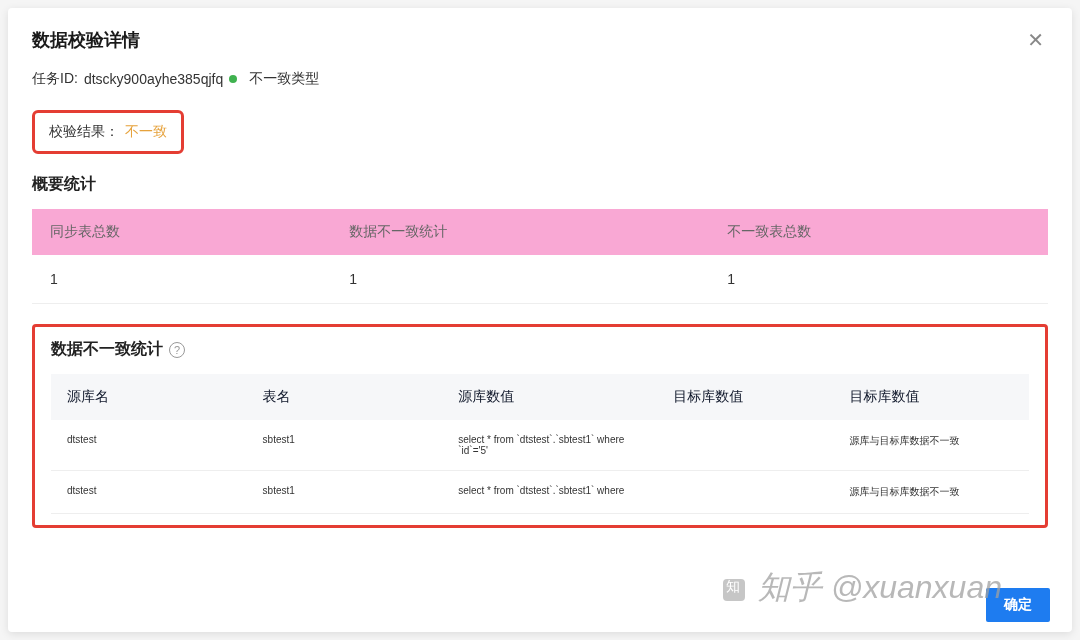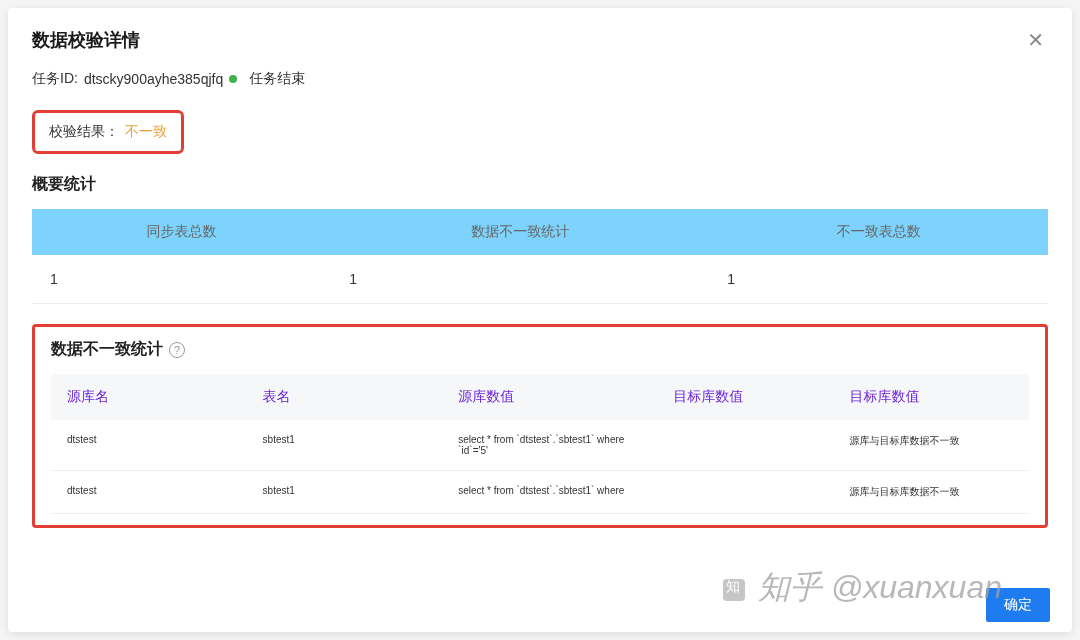--- a/index.html
+++ b/index.html
@@ -79,22 +79,22 @@
   font-weight: 600;
   color: #222;
   margin-top: 20px;
 }
 .summary-table {
   width: 100%;
   border-collapse: collapse;
   margin-top: 14px;
 }
 .summary-table th {
-  background: #7dd3fc;
-  text-align: center;
+  background: #f9a8d4;
+  text-align: left;
   font-weight: 400;
   color: #666;
   font-size: 14px;
   padding: 14px 18px;
 }
 .summary-table td {
   padding: 16px 18px;
   font-size: 14px;
   color: #333;
   border-bottom: 1px solid #eee;
@@ -133,21 +133,21 @@
 .detail-table {
   width: 100%;
   border-collapse: collapse;
   margin-top: 14px;
   table-layout: fixed;
 }
 .detail-table th {
   background: #f6f7f9;
   text-align: left;
   font-weight: 400;
-  color: #6d28d9;
+  color: #0f172a;
   font-size: 14px;
   padding: 14px 16px;
 }
 .detail-table td {
   padding: 14px 16px;
   font-size: 10px;
   color: #333;
   border-bottom: 1px solid #eee;
   vertical-align: top;
   word-break: break-word;
@@ -161,20 +161,21 @@
   position: absolute;
   right: 22px;
   bottom: 10px;
   background: #1e7cf0;
   color: #fff;
   border: none;
   padding: 8px 18px;
   font-size: 14px;
   border-radius: 2px;
   cursor: pointer;
+  font-weight: bold;
 }
 .watermark {
   position: absolute;
   right: 70px;
   bottom: 22px;
   font-size: 32px;
   font-style: italic;
   color: rgba(160,160,160,0.75);
   font-family: "Segoe UI", sans-serif;
   pointer-events: none;
@@ -205,21 +206,21 @@
 
   <div class="modal-header">
     <div class="modal-title">数据校验详情</div>
     <div class="close-btn">✕</div>
   </div>
 
   <div class="task-row">
     <span>任务ID:</span>
     <span>dtscky900ayhe385qjfq</span>
     <span class="status-dot"></span>
-    <span class="task-status">任务结束</span>
+    <span class="task-status">不一致类型</span>
   </div>
 
   <div class="result-box">
     <span class="result-label">校验结果：</span>
     <span class="result-value">不一致</span>
   </div>
 
   <div class="section-title">概要统计</div>
 
   <table class="summary-table">

